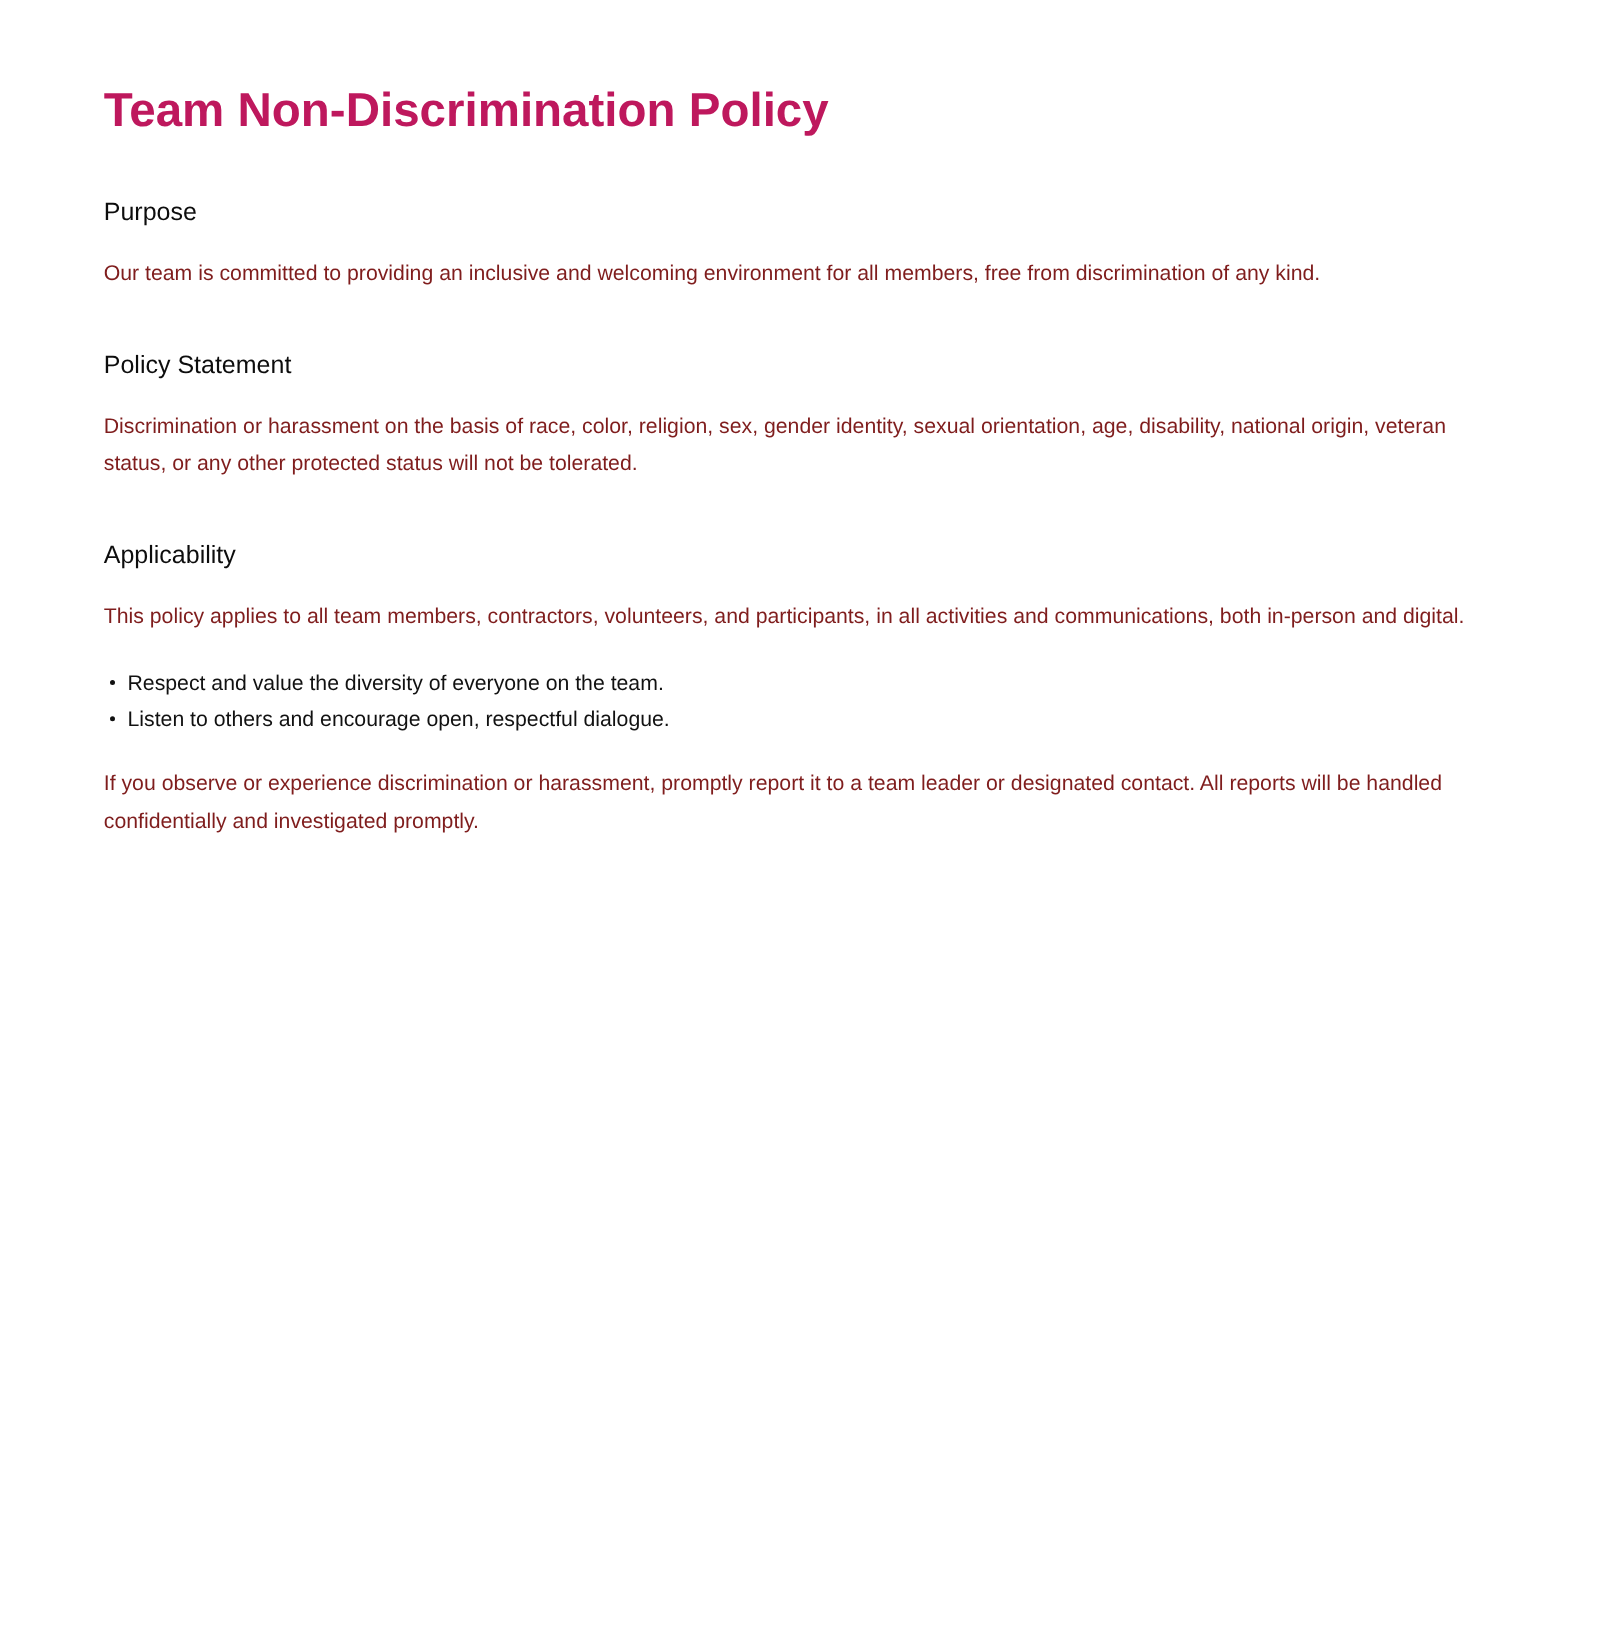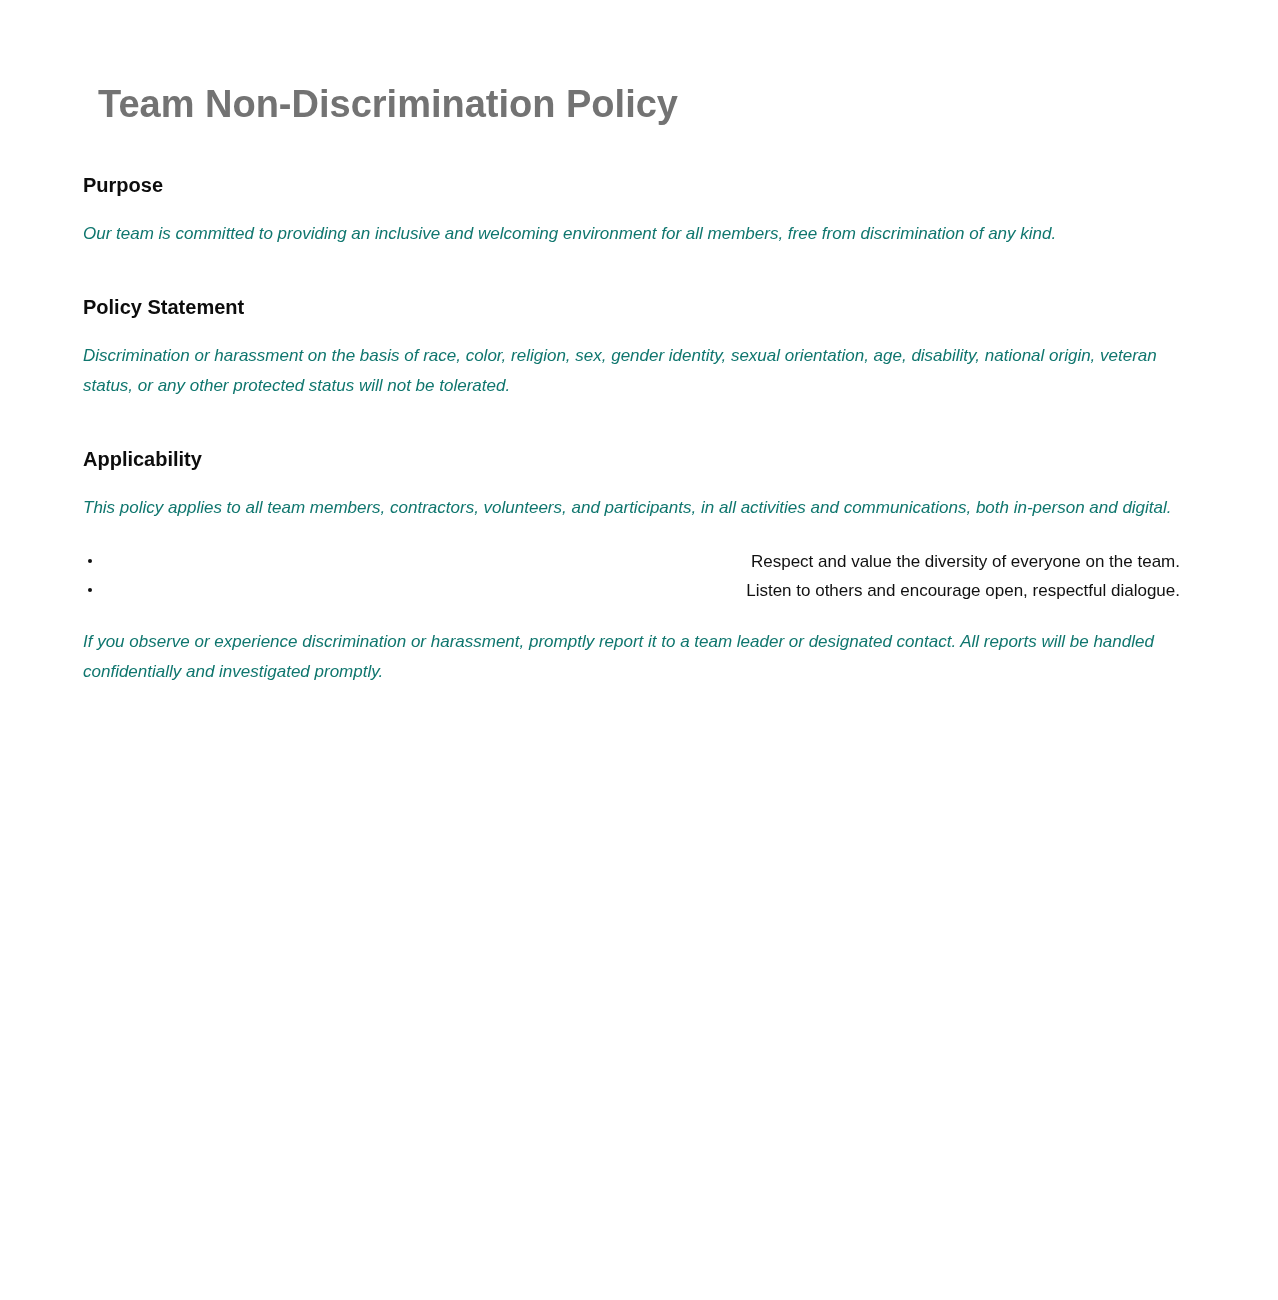--- a/index.html
+++ b/index.html
@@ -18,44 +18,42 @@
   .doc {
     padding: 68px 98px 0 83px;
   }
   .doc-inner {
     max-width: 1097px;
   }
   h1.doc-title {
     font-size: 38px;
     line-height: 1.15;
     font-weight: bold;
-    margin: 15px;
-    color: #737373;
+    margin: 0;
+    color: #be185d;
   }
   .section-heading {
     font-size: 20px;
     line-height: 24px;
-    font-weight: bold;
+    font-weight: normal;
     margin: 46px 0 0 0;
     color: #0d0d0d;
   }
   .body-para {
     font-size: 17px;
     line-height: 30px;
     margin: 22px 0 0 0;
-    color: #0f766e;
-    font-style: italic;
+    color: #7f1d1d;
   }
   ul.bullet-list {
     list-style: none;
     margin: 24px 0 0 0;
     padding: 0;
     font-size: 17px;
     line-height: 29px;
-    text-align: right;
   }
   ul.bullet-list li {
     position: relative;
     padding-left: 19px;
   }
   ul.bullet-list li::before {
     content: "";
     position: absolute;
     left: 5px;
     top: 12px;

